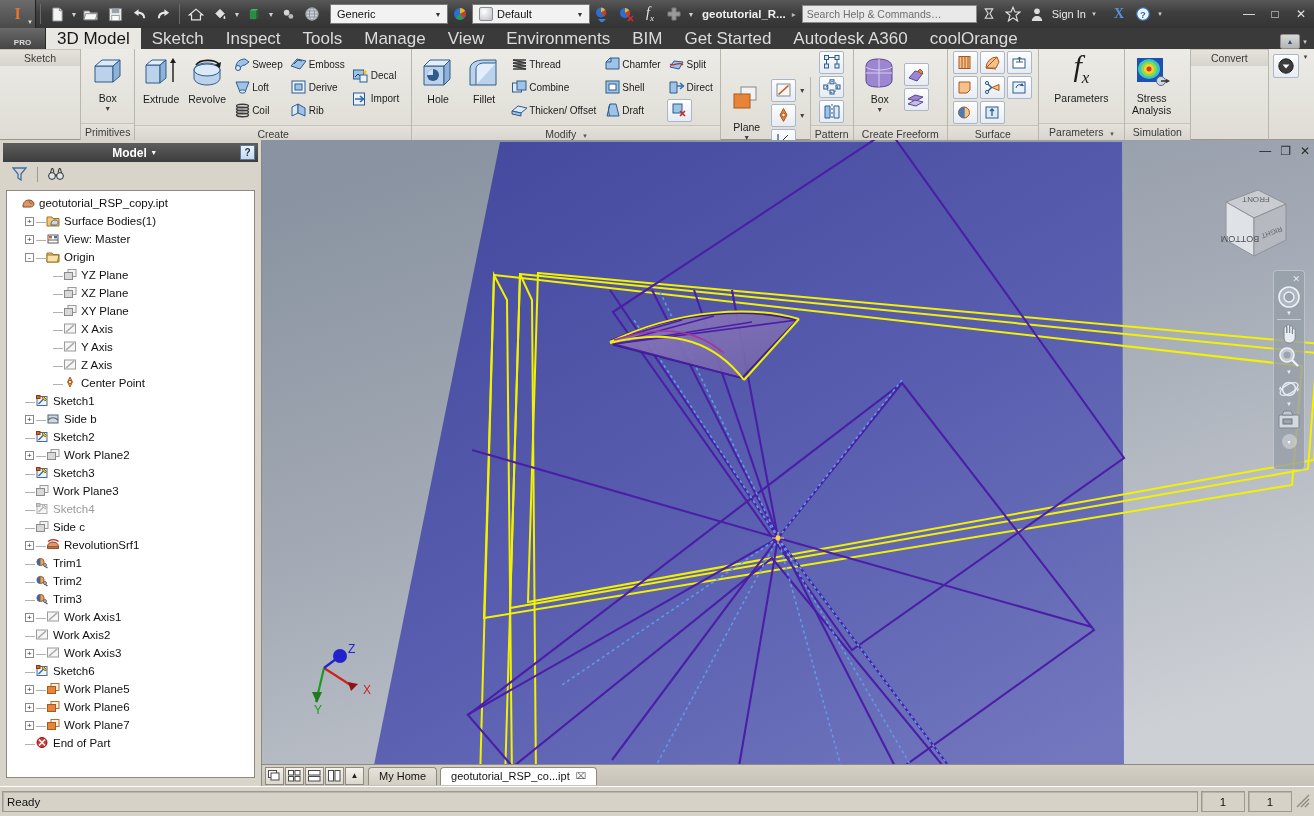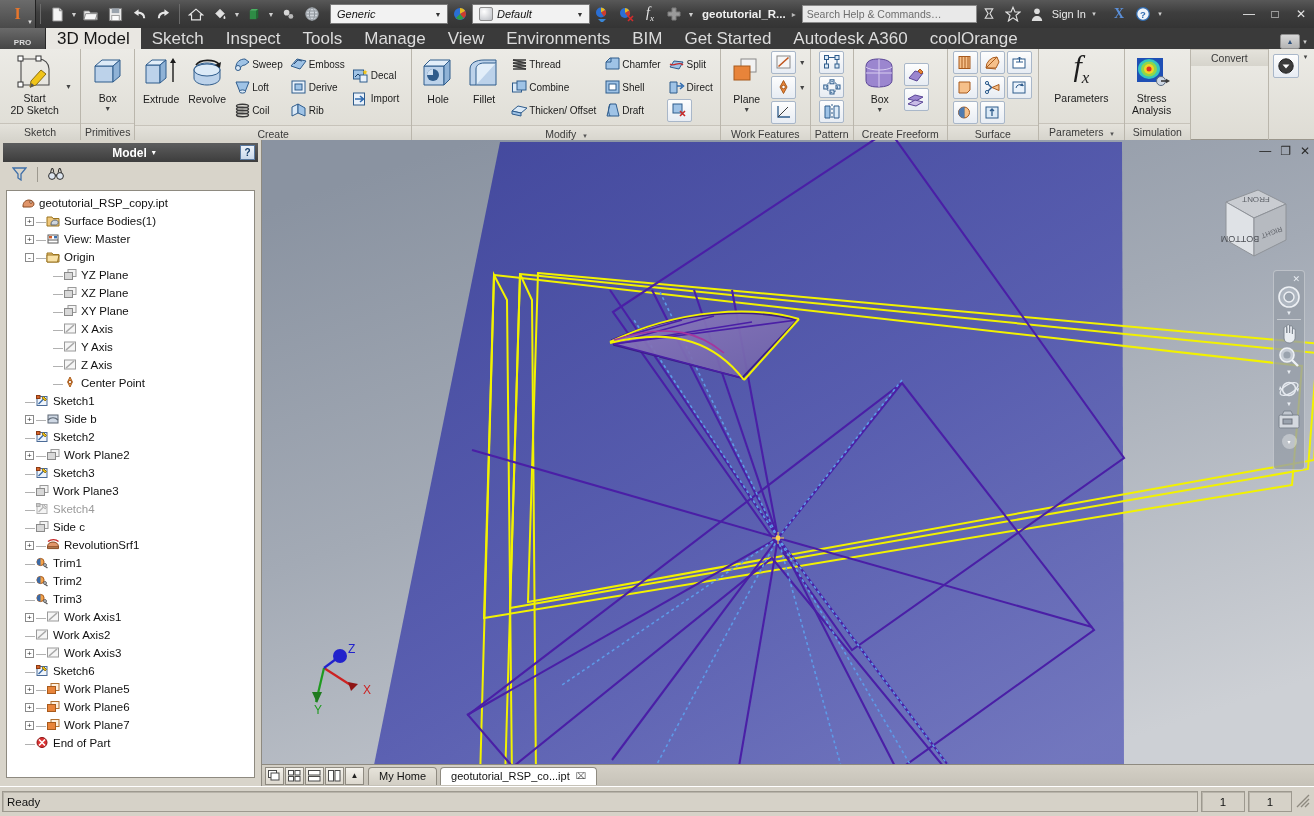--- a/index.html
+++ b/index.html
@@ -27,21 +27,21 @@
   .tb-sep { width:1px; height:20px; background:#6a6a6a; margin:0 4px; }
   .tb-btn {
     width:24px; height:24px; display:flex; align-items:center; justify-content:center;
     position:relative; cursor:default;
   }
   .tb-caret { font-size:7px; color:#cfcfcf; width:10px; text-align:center; }
   .combo {
     height:20px; background:#f2f2f2; border:1px solid #7a7a7a;
     display:flex; align-items:center; color:#111; font-size:11px; padding:0 2px 0 6px;
   }
-  .combo .cval { flex:1; white-space:nowrap; overflow:hidden;font-style:italic; }
+  .combo .cval { flex:1; white-space:nowrap; overflow:hidden; }
   .combo .cdrop { width:14px; text-align:center; font-size:7px; color:#333; }
   .doc-title { font-weight:bold; font-size:11.5px; color:#f0f0f0; padding:0 6px; }
   .srch {
     width:175px; height:18px; background:#e9e9e9; border:1px solid #8a8a8a;
     color:#6e6e6e; font-size:10.5px; padding:2px 4px; line-height:13px;
   }
   .signin { color:#eaeaea; font-size:11px; padding:0 3px; }
   .wbtn { width:26px; height:24px; display:flex; align-items:center; justify-content:center;
           color:#e6e6e6; font-size:12px; }
 
@@ -384,37 +384,20 @@
                   display:flex;align-items:center;justify-content:center;border-radius:2px;">
         <span style="font-size:7px;color:#2d4f7a;">▲</span>
       </div>
       <span class="tb-caret">▾</span>
     </div>
   </div>
 
   <div class="ribbon">
 
     <div class="panel" style="width:83px;">
-      <div class="panel-body" style="justify-content:center;">
-        <div class="big-btn">
-          <span class="big-ico">
-            <svg width="40" height="34" viewBox="0 0 40 34">
-              <path d="M6 4h18a10 10 0 0 1 10 10v16H6z" fill="none" stroke="#4a4a4a" stroke-width="1.1"></path>
-              <rect x="3" y="1" width="5" height="5" fill="#fff" stroke="#333"></rect>
-              <rect x="21" y="1" width="5" height="5" fill="#fff" stroke="#333"></rect>
-              <rect x="3" y="27" width="5" height="5" fill="#fff" stroke="#333"></rect>
-              <path d="M16 26l10-11 5 4-10 11-6 2z" fill="#f0c419" stroke="#8a6d12"></path>
-              <path d="M15 33l1.5-5 3 2.5z" fill="#555"></path>
-            </svg>
-          </span>
-          <span class="big-lbl">Start</span>
-          <span class="big-lbl">2D Sketch</span>
-        </div>
-        <span class="dd-caret">▼</span>
-      </div>
       <div class="panel-label">Sketch</div>
     </div>
 
     <div class="panel" style="width:55px;">
       <div class="panel-body" style="justify-content:center;">
         <div class="big-btn">
           <span class="big-ico">
             <svg width="34" height="32" viewBox="0 0 34 32">
               <path d="M4 10h18v16H4z" fill="#bcd2ea" stroke="#2f5c8c"></path>
               <path d="M4 10l7-6h18l-7 6z" fill="#dceaf7" stroke="#2f5c8c"></path>
@@ -658,21 +641,21 @@
               </span>
           </div>
         </div>
       </div>
       <div class="panel-label">
         <span>Modify</span>
         <span class="panel-caret">▾</span>
       </div>
     </div>
 
-    <div class="panel" style="width:90px;">
+    <div class="panel" style="width:90px;margin-top:28px;">
       <div class="panel-body">
         <div class="big-btn">
           <span class="big-ico">
             <svg width="34" height="32" viewBox="0 0 34 32">
               <rect x="11" y="2" width="15" height="13" fill="#f2f2f2" stroke="#888"></rect>
               <rect x="4" y="9" width="16" height="14" fill="#e8843a" stroke="#a85a1c"></rect>
             </svg>
           </span>
           <span class="big-lbl">Plane</span>
           <span class="dd-caret">▼</span>

